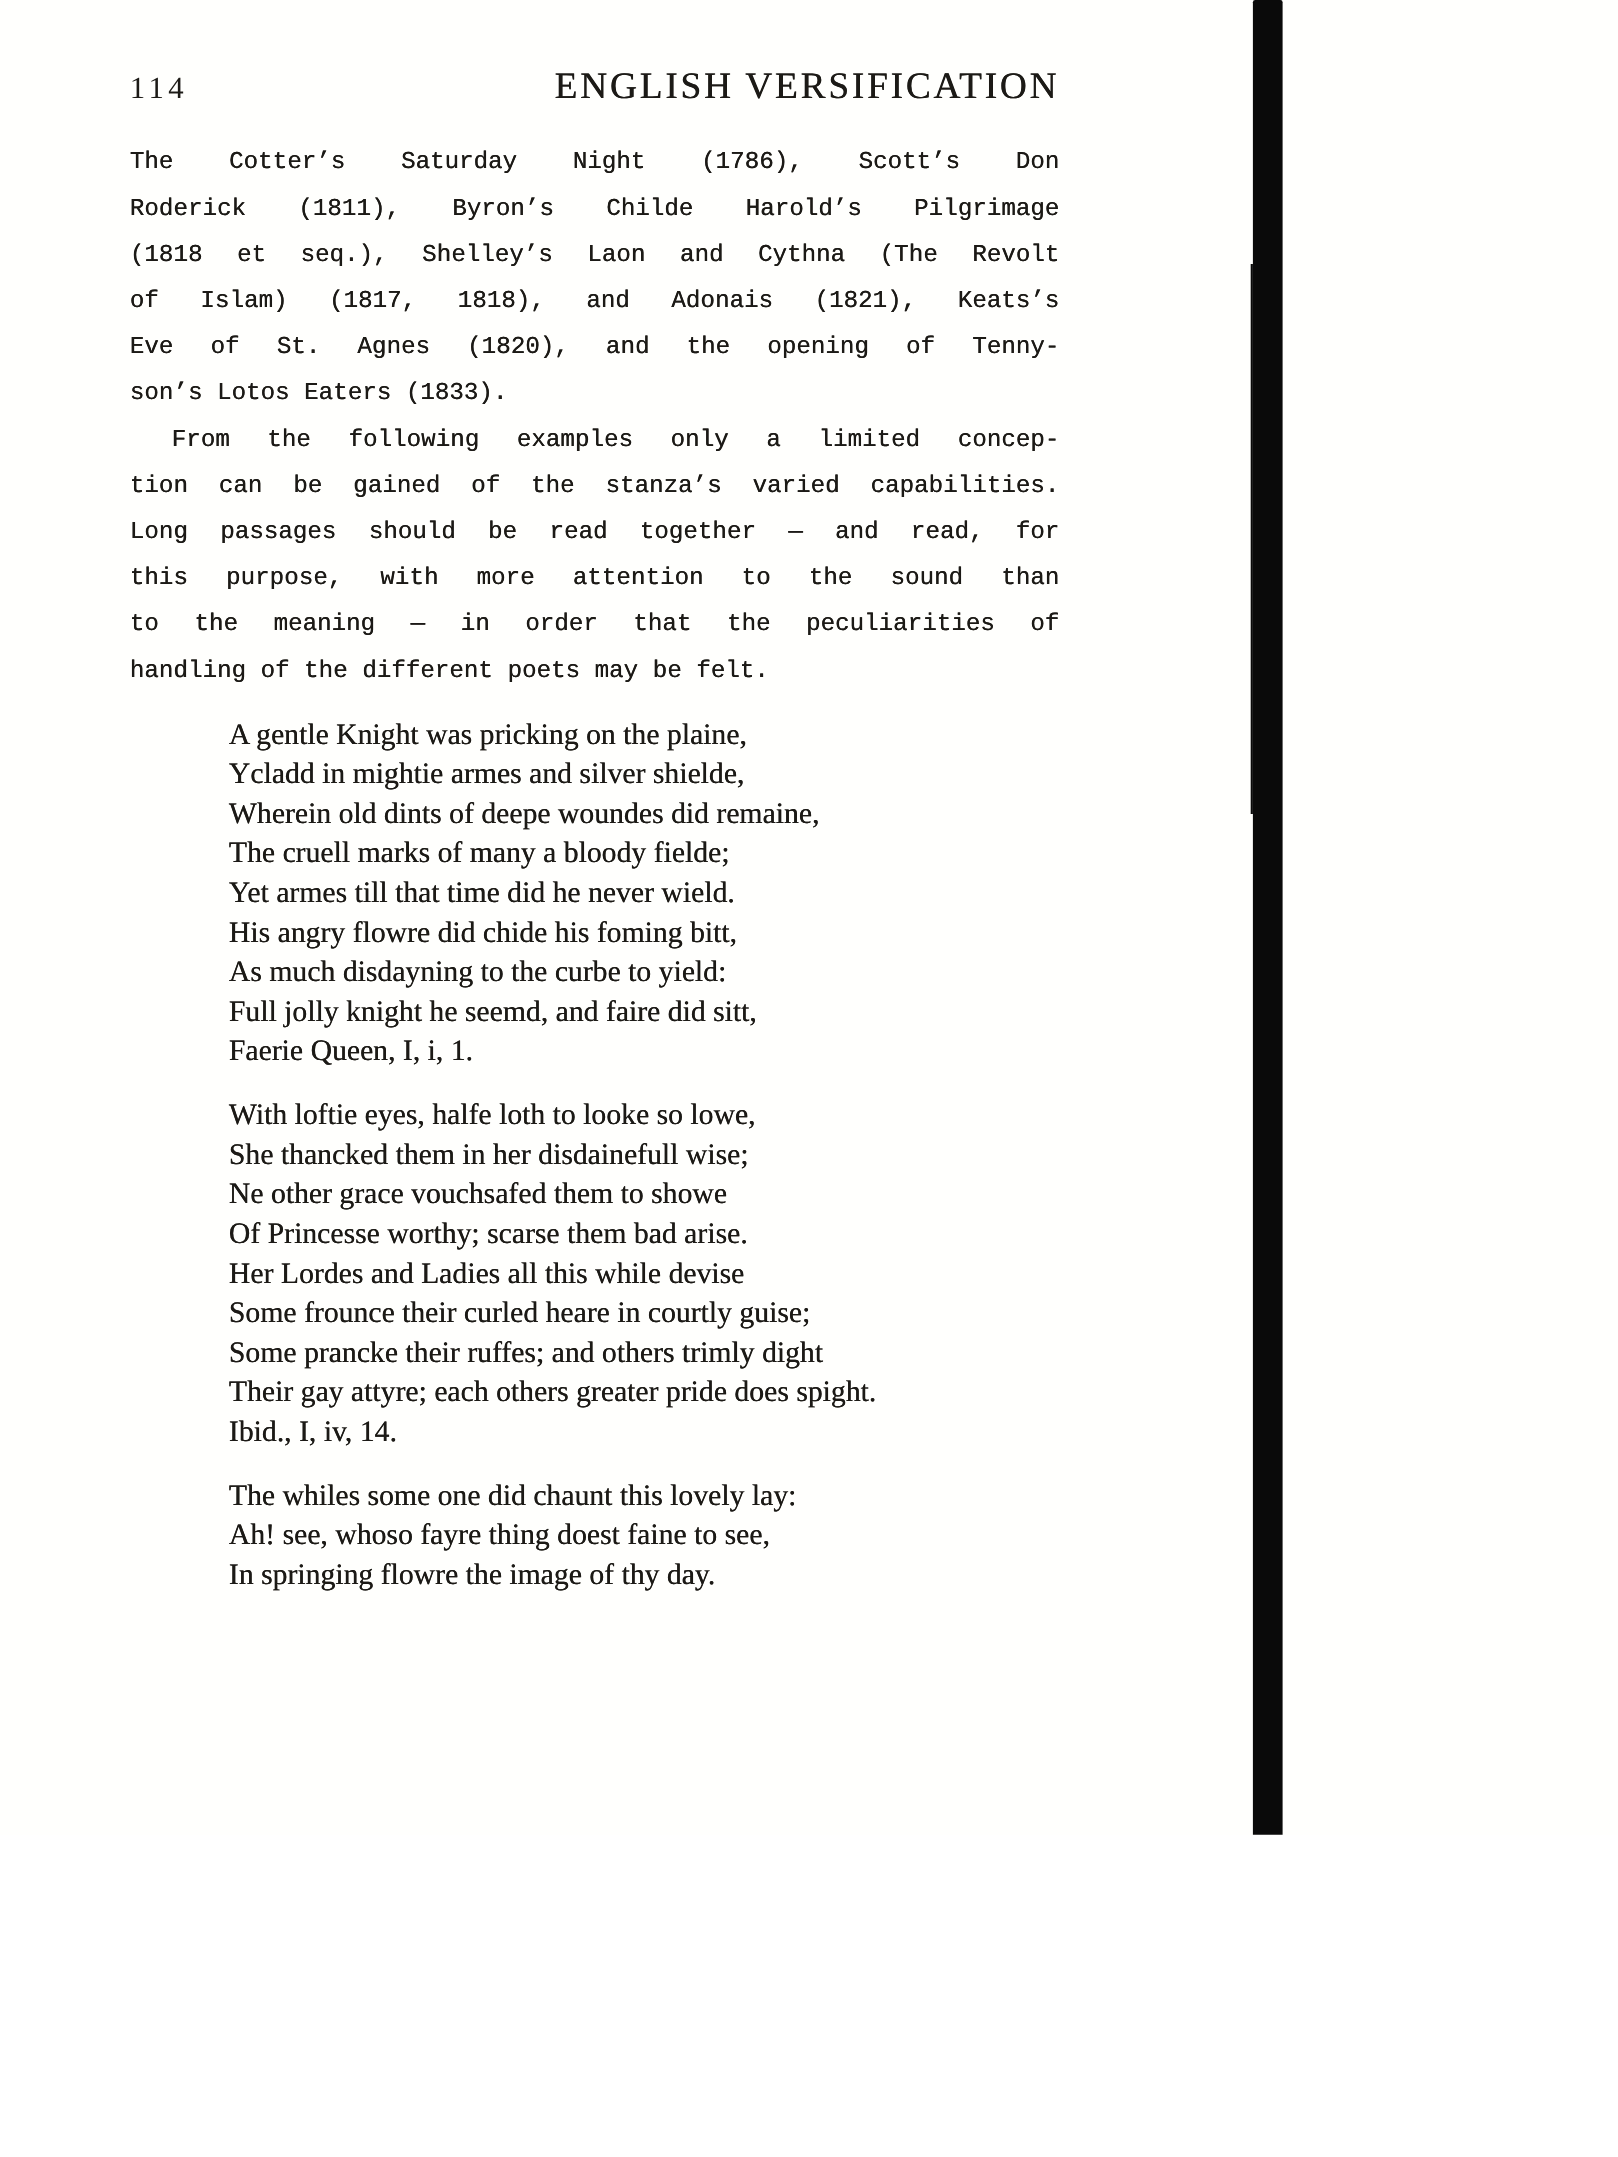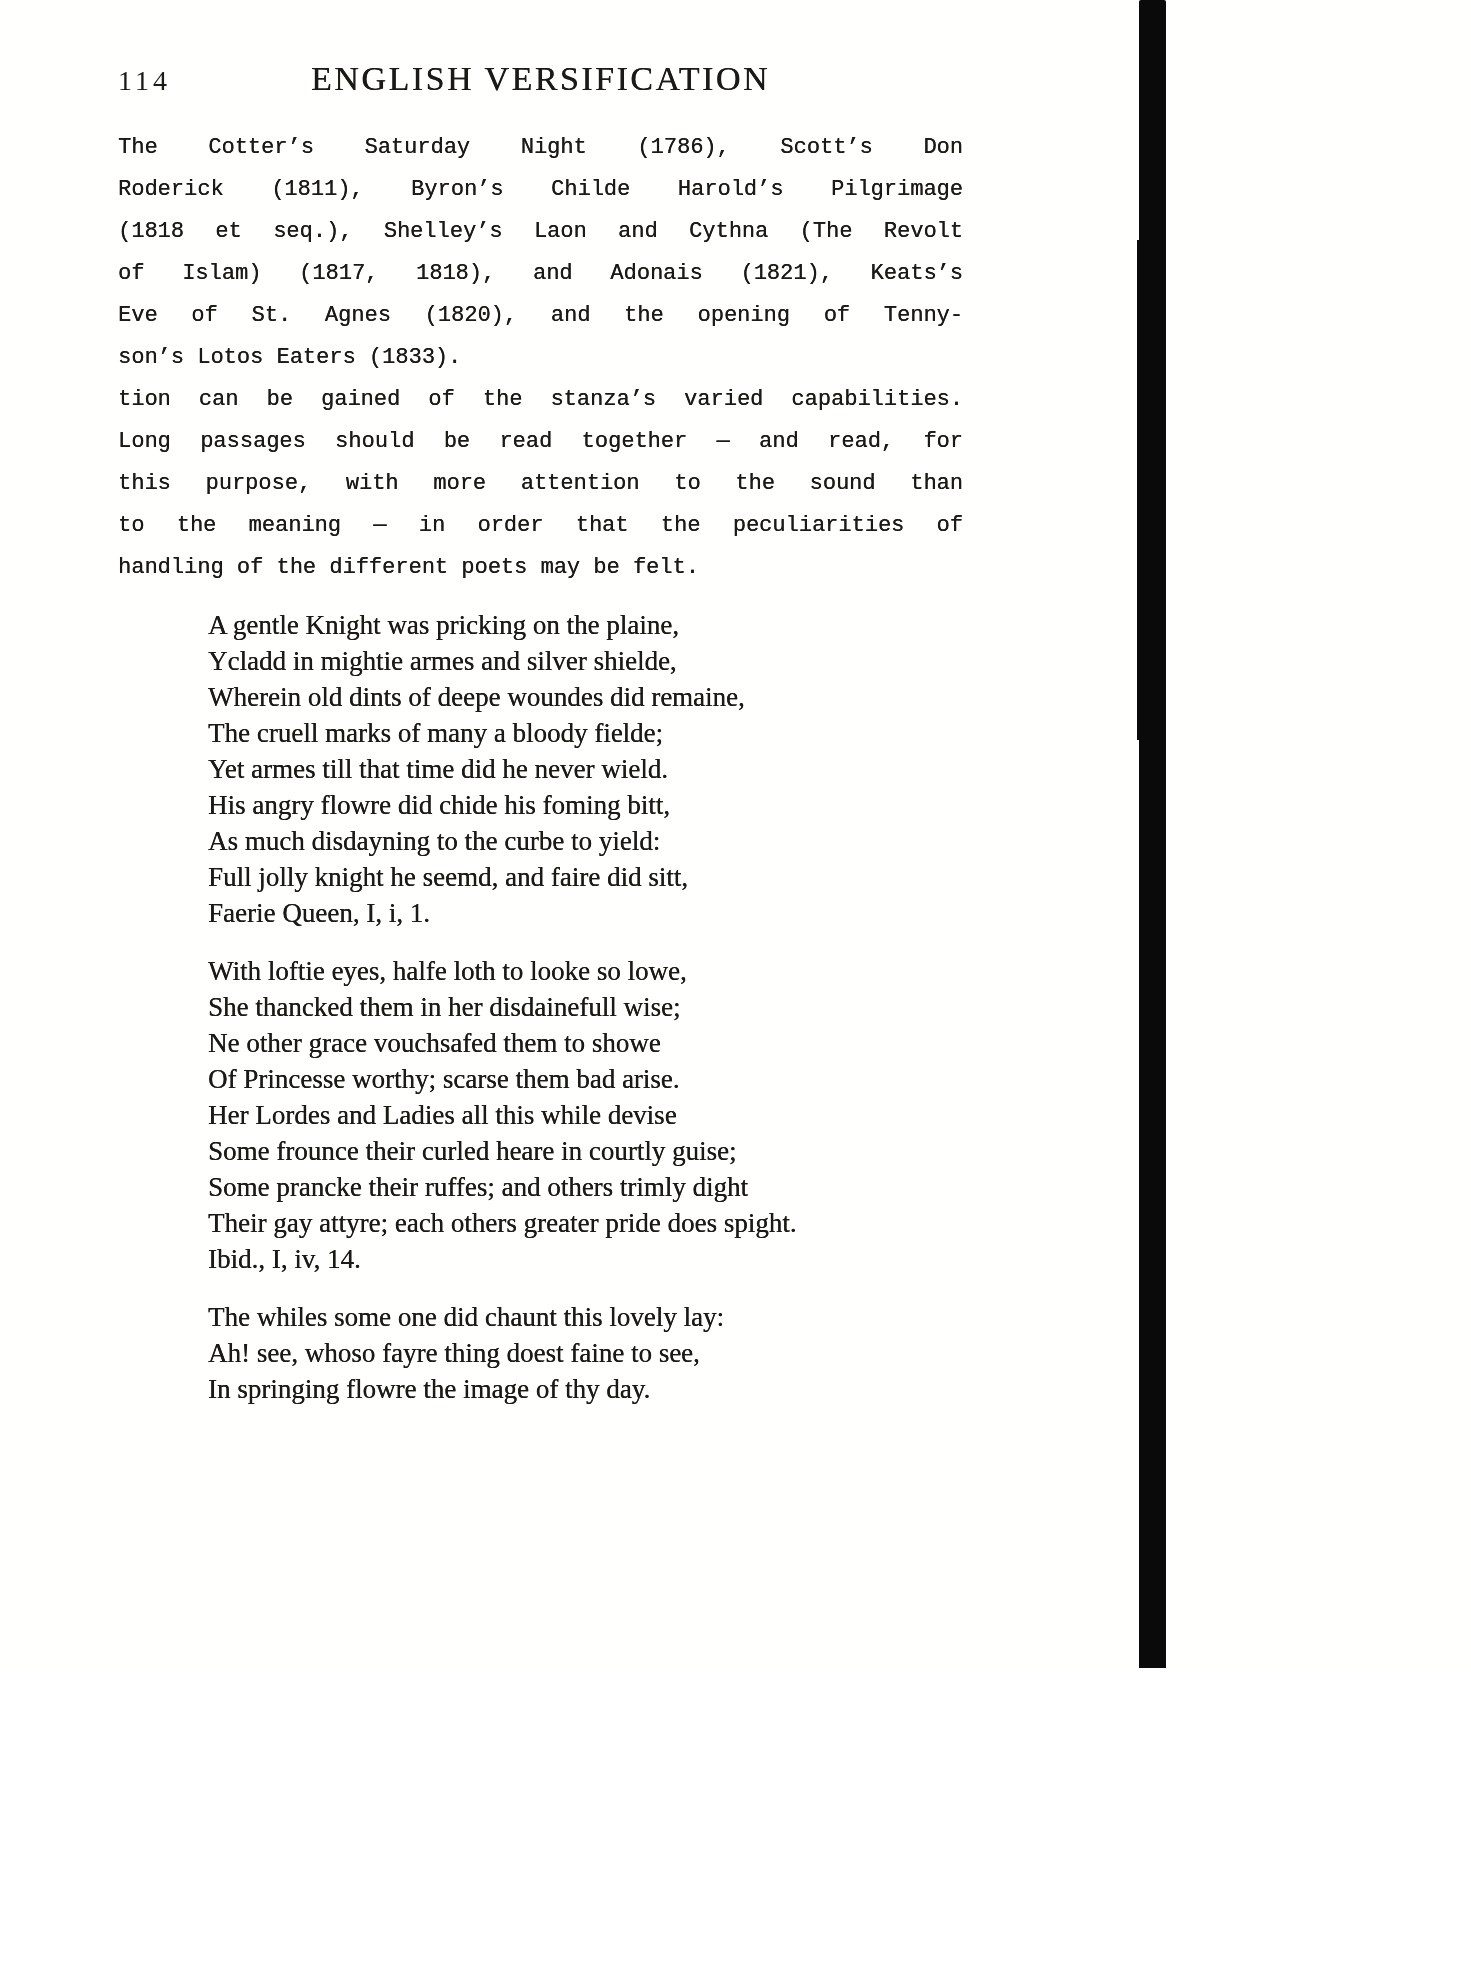--- a/index.html
+++ b/index.html
@@ -19,21 +19,21 @@
     position: absolute;
     left: 118px; top: 55px;
     width: 845px;
   }
   .page-header { position: relative; margin-bottom: 24px; height: 48px; }
   .pagenum {
     position: absolute; left: 0; top: 10px;
     font-size: 28px; letter-spacing: 4px;
   }
   .title {
-    text-align: center;
+    text-align: right;
     font-size: 34px;
     letter-spacing: 2.5px;
     line-height: 48px;
     text-shadow: 0.3px 0 0 currentColor;
   }
   .para { font-size: 22px; line-height: 42px; font-family: Liberation Mono, monospace; }
   .bline { text-align: justify; text-align-last: justify; text-shadow: 0.25px 0 0 currentColor; }
   .bline.last { text-align-last: left; }
   .bline.indent { text-indent: 38px; }
   .poem { margin-left: 90px; margin-top: 20px; font-size: 27px; line-height: 36px; }
@@ -82,20 +82,21 @@
     <div class="para">
       <div class="bline">The Cotter’s Saturday Night (1786), Scott’s Don</div>
       <div class="bline">Roderick (1811), Byron’s Childe Harold’s Pilgrimage</div>
       <div class="bline">(1818 et seq.), Shelley’s Laon and Cythna (The Revolt</div>
       <div class="bline">of Islam) (1817, 1818), and Adonais (1821), Keats’s</div>
       <div class="bline">Eve of St. Agnes (1820), and the opening of Tenny-</div>
       <div class="bline last">son’s Lotos Eaters (1833).</div>
     </div>
 
     <div class="para">
+      <div class="bline indent">From the following examples only a limited concep-</div>
       <div class="bline">tion can be gained of the stanza’s varied capabilities.</div>
       <div class="bline">Long passages should be read together — and read, for</div>
       <div class="bline">this purpose, with more attention to the sound than</div>
       <div class="bline">to the meaning — in order that the peculiarities of</div>
       <div class="bline last">handling of the different poets may be felt.</div>
     </div>
 
     <div class="poem poem-1">
       <div class="pline">A gentle Knight was pricking on the plaine,</div>
       <div class="pline">Ycladd in mightie armes and silver shielde,</div>

